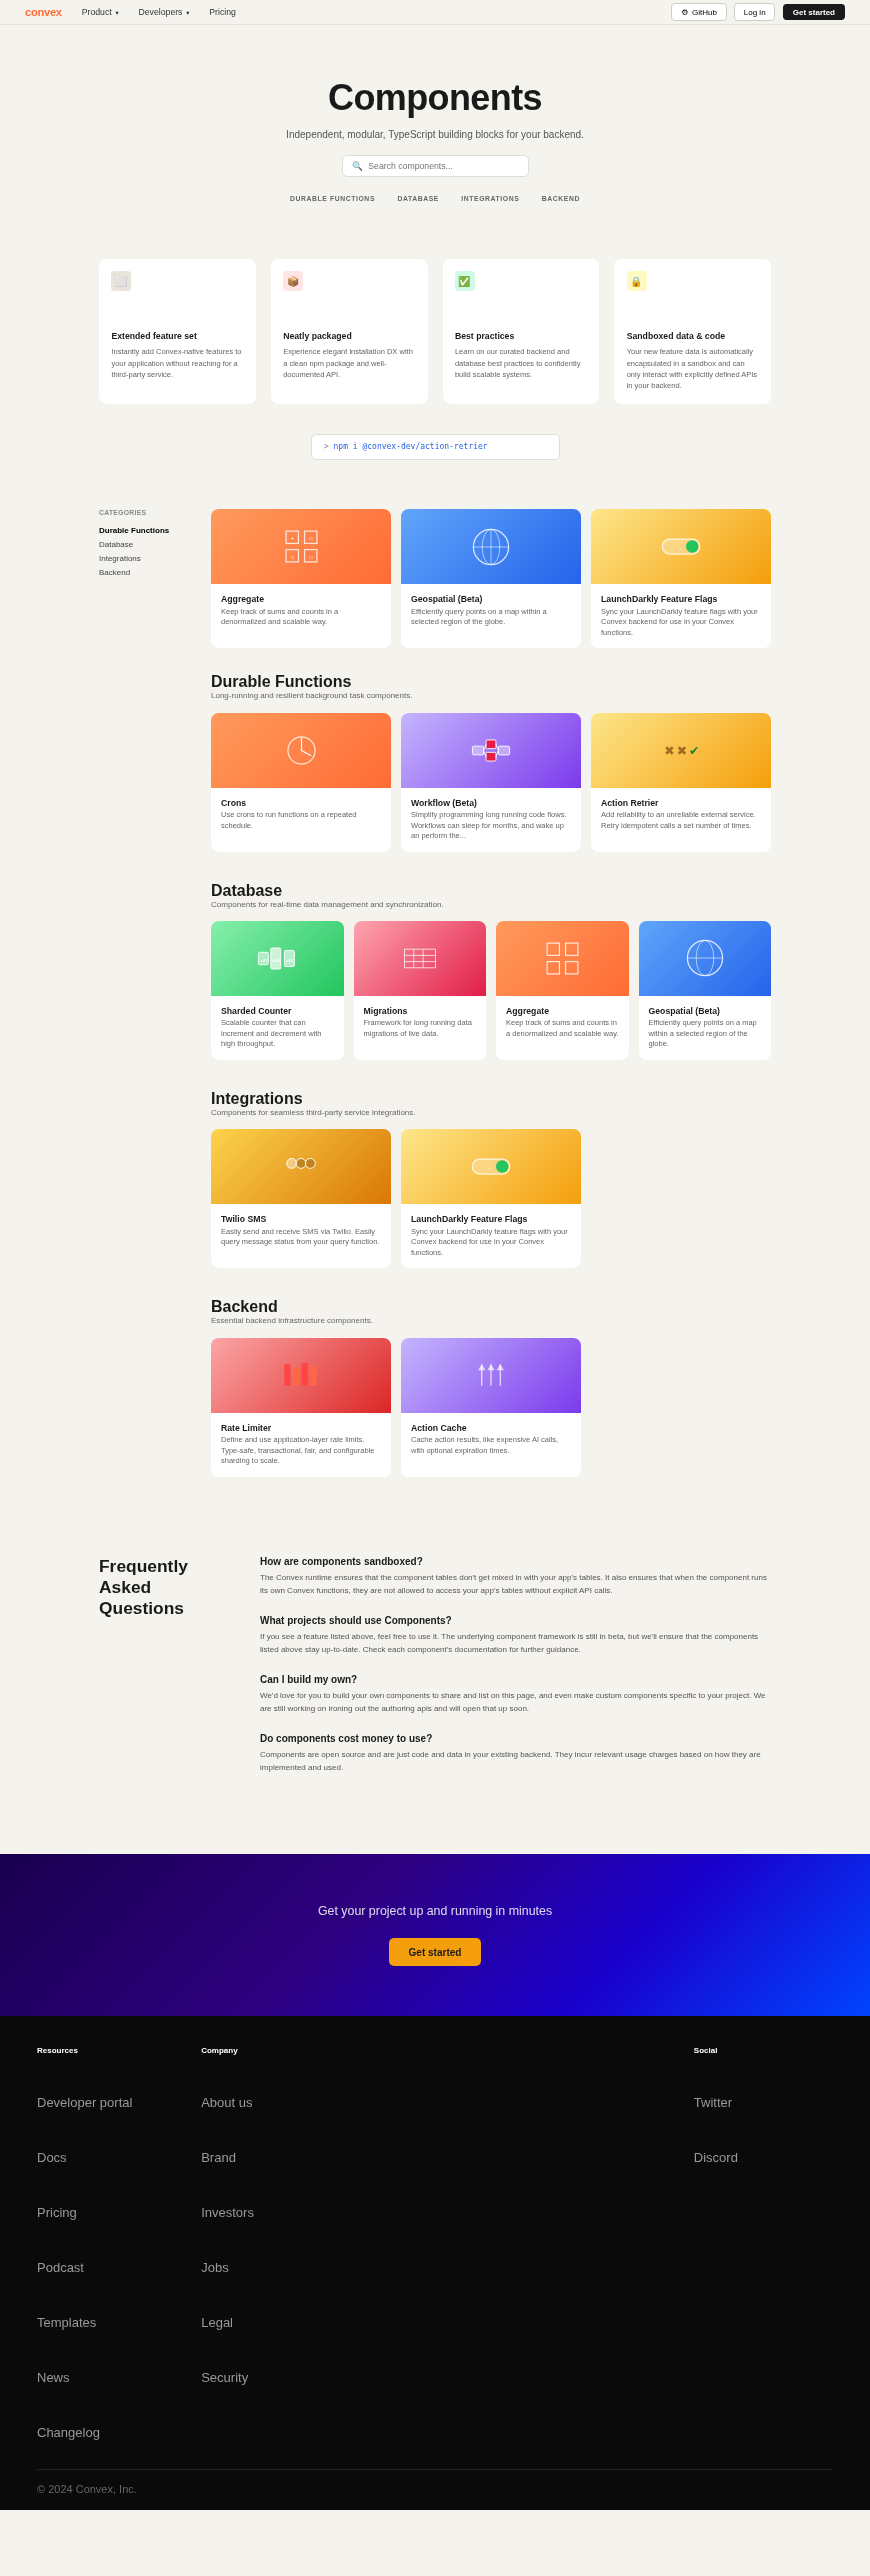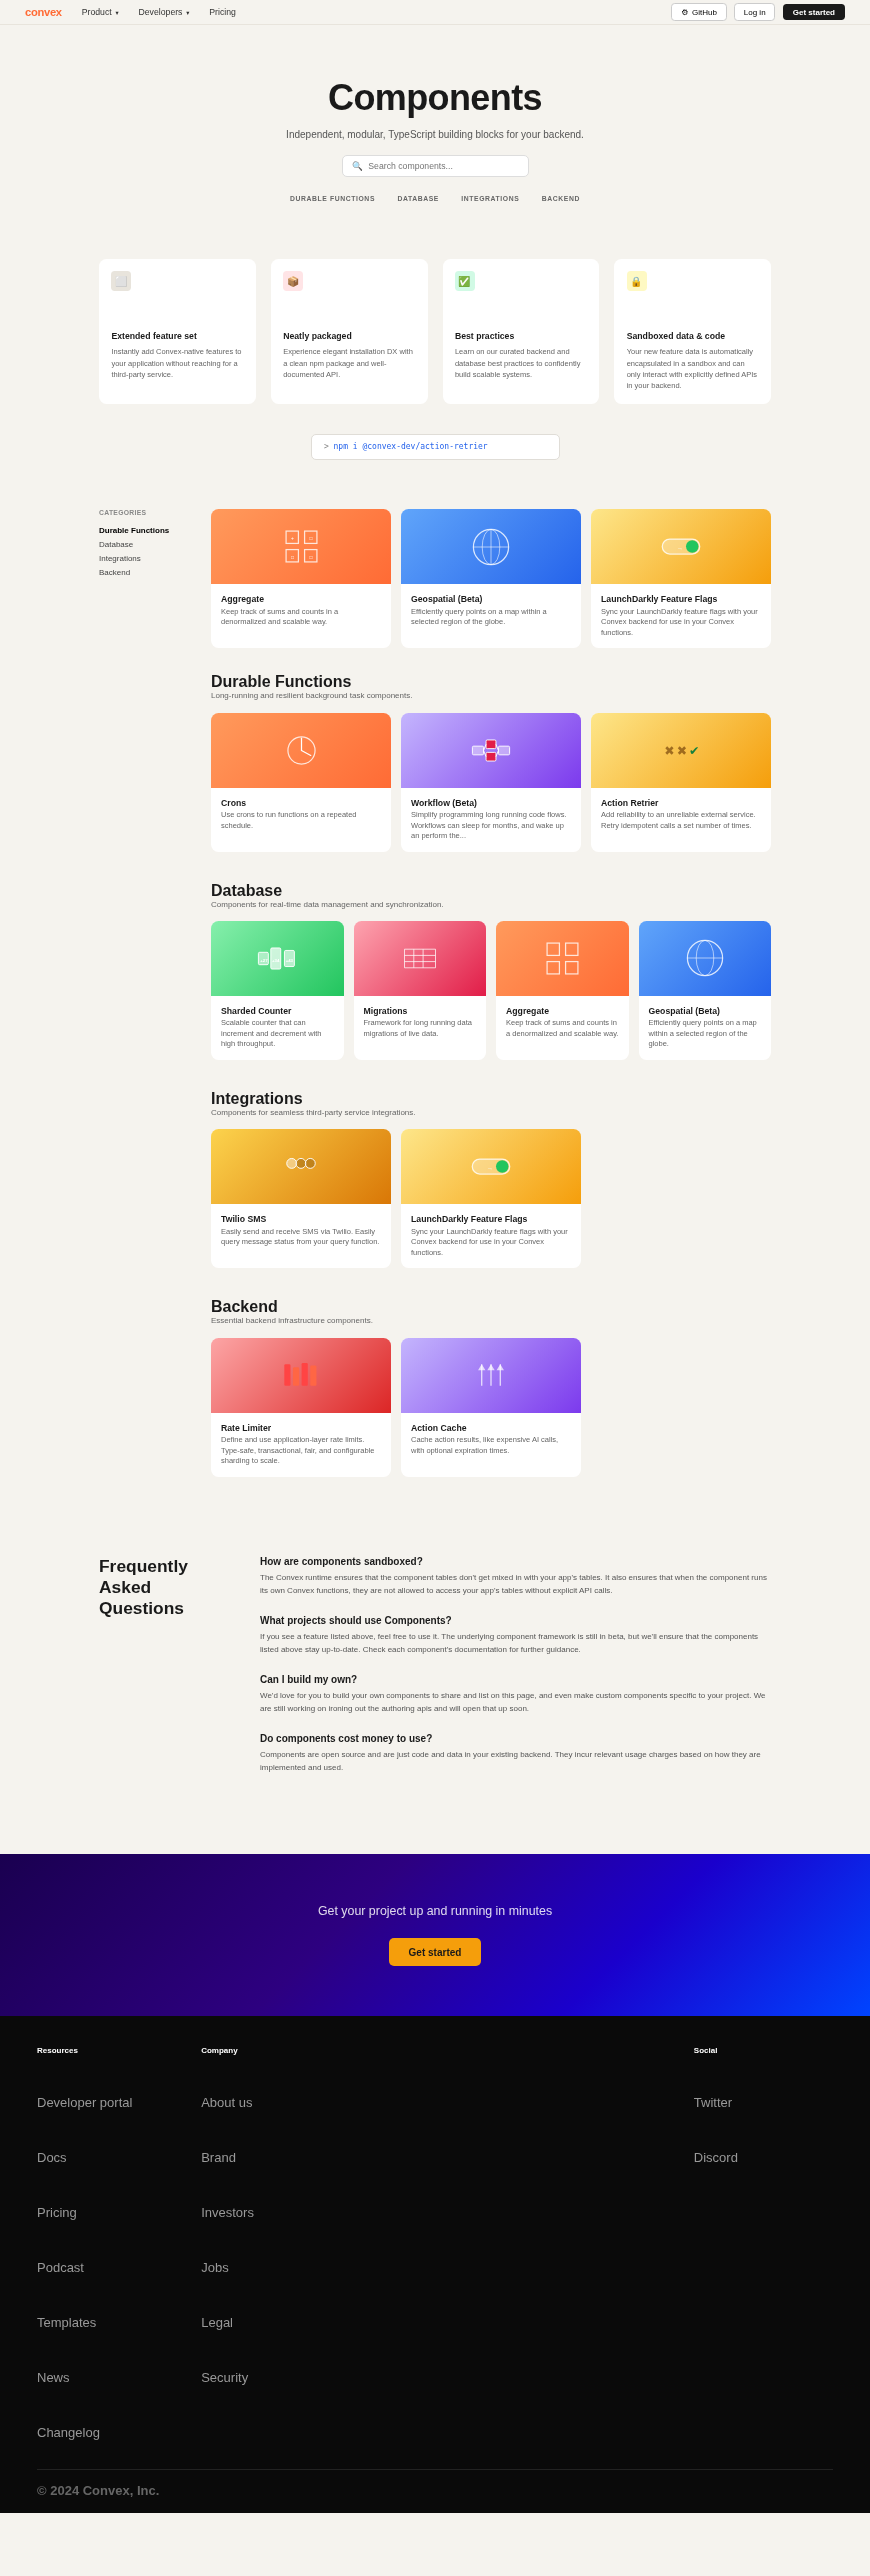--- a/index.html
+++ b/index.html
@@ -85,21 +85,21 @@
     .cta-banner { background: linear-gradient(135deg, #1a0050 0%, #2d0080 40%, #1a00cc 70%, #0044ff 100%); padding: 50px 25px; text-align: center; margin: 25px 0 0; position: relative; overflow: hidden; }
     .cta-banner h2 { font-size: 27px; font-weight: 900; color: white; margin-bottom: 5px; }
     .cta-banner p { font-size: 12.4px; color: rgba(255,255,255,0.85); margin-bottom: 20px; }
     .cta-btn { display: inline-block; background: #f59e0b; color: #1a1a1a; font-weight: 700; font-size: 10px; padding: 8.7px 20px; border-radius: 5px; cursor: pointer; border: none; }
 
     
     .footer { background: #0a0a0a; color: #ccc; padding: 30px 37px 15px; }
     .footer-grid { display: grid; grid-template-columns: 1fr 1fr 1fr 1fr 1fr; gap: 25px; margin-bottom: 25px; }
     .footer-col h4 { font-size: 8px; font-weight: 700; color: white; margin-bottom: 7.5px; }
     .footer-col a { display: block; font-size: 13px; color: #999; margin-bottom: 3.7px; cursor: pointer; text-decoration: none; margin-top: 40px; }
-    .footer-bottom { border-top: 0.6px solid #222; padding-top: 12.4px; font-size: 13px; color: #666; font-weight: bold; }
+    .footer-bottom { border-top: 0.6px solid #222; padding-top: 12.4px; font-size: 11px; color: #666; }
 
     .chevron { display: inline-block; font-size: 6.2px; margin-left: 1.2px; }
   </style>
 </head>
 <body>
 
 <nav class="navbar">
   <div class="navbar-left">
     <span class="nav-logo">convex</span>
     <div class="nav-item">

